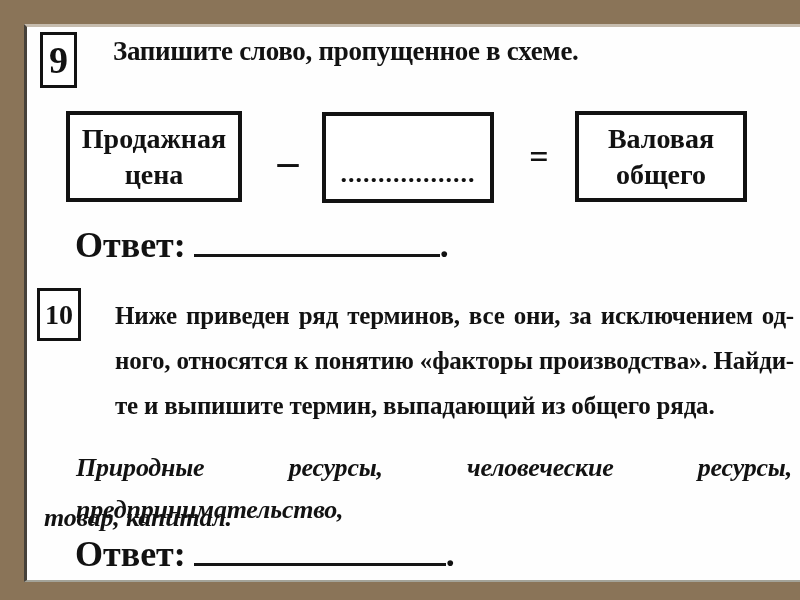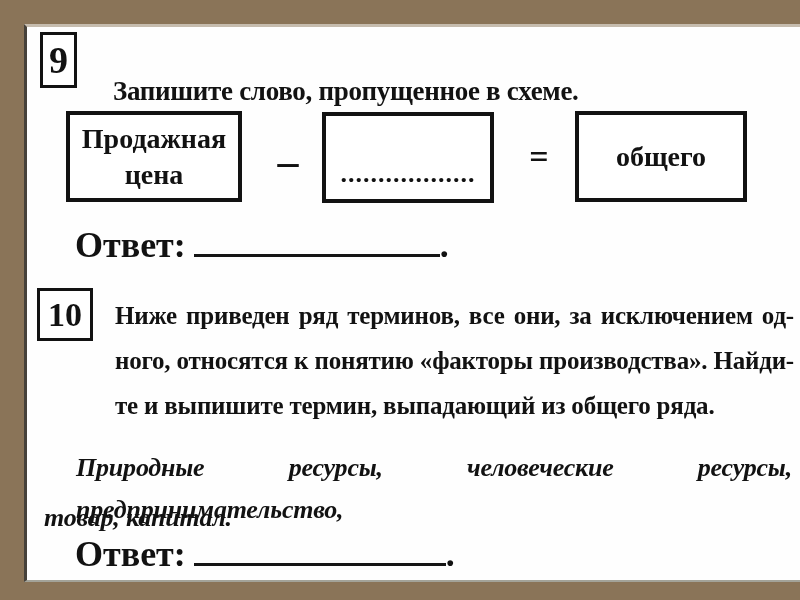--- a/index.html
+++ b/index.html
@@ -17,25 +17,24 @@
     border-bottom:2px solid #a3a399;
     box-sizing:content-box;
   }
   .abs { position:absolute; }
   .badge {
     border:3px solid #121212; box-sizing:border-box;
     display:flex; align-items:center; justify-content:center;
     font-weight:bold; background:#fff;
   }
   .badge-9 { left:13px; top:5px; width:37px; height:56px; font-size:38px; }
-  .badge-10 { left:10px; top:261px; width:56px; height:53px; font-size:34px; }
+  .badge-10 { left:10px; top:261px; width:44px; height:53px; font-size:28px; }
   .prompt9 {
     left:86px; top:9px; font-size:27px; font-weight:bold; white-space:nowrap;
     letter-spacing:-0.3px;
-    margin-top:40px;
   }
   .schema-box {
     border:4px solid #121212; box-sizing:border-box; background:#fff;
     display:flex; flex-direction:column; justify-content:center;
     font-weight:bold; font-size:28px; line-height:36px; text-align:center;
   }
   .sbox1 { left:39px;  top:84px; width:176px; height:91px; }
   .sbox2 { left:295px; top:85px; width:172px; height:91px; }
   .sbox3 { left:548px; top:84px; width:172px; height:91px; }
   .op {
@@ -86,20 +85,21 @@
   <div class="abs schema-box sbox1">
     <span>Продажная</span>
     <span>цена</span>
   </div>
   <div class="abs op op-minus">–</div>
   <div class="abs schema-box sbox2">
     <div class="dots">..................</div>
   </div>
   <div class="abs op op-eq">=</div>
   <div class="abs schema-box sbox3">
+    <span>Валовая</span>
     <span>общего</span>
   </div>
 
   <div class="abs answer-row answer1">
     <span>Ответ:</span><span class="blank blank1"></span><span>.</span>
   </div>
 
   <div class="abs badge badge-10">
     <span>10</span>
   </div>

